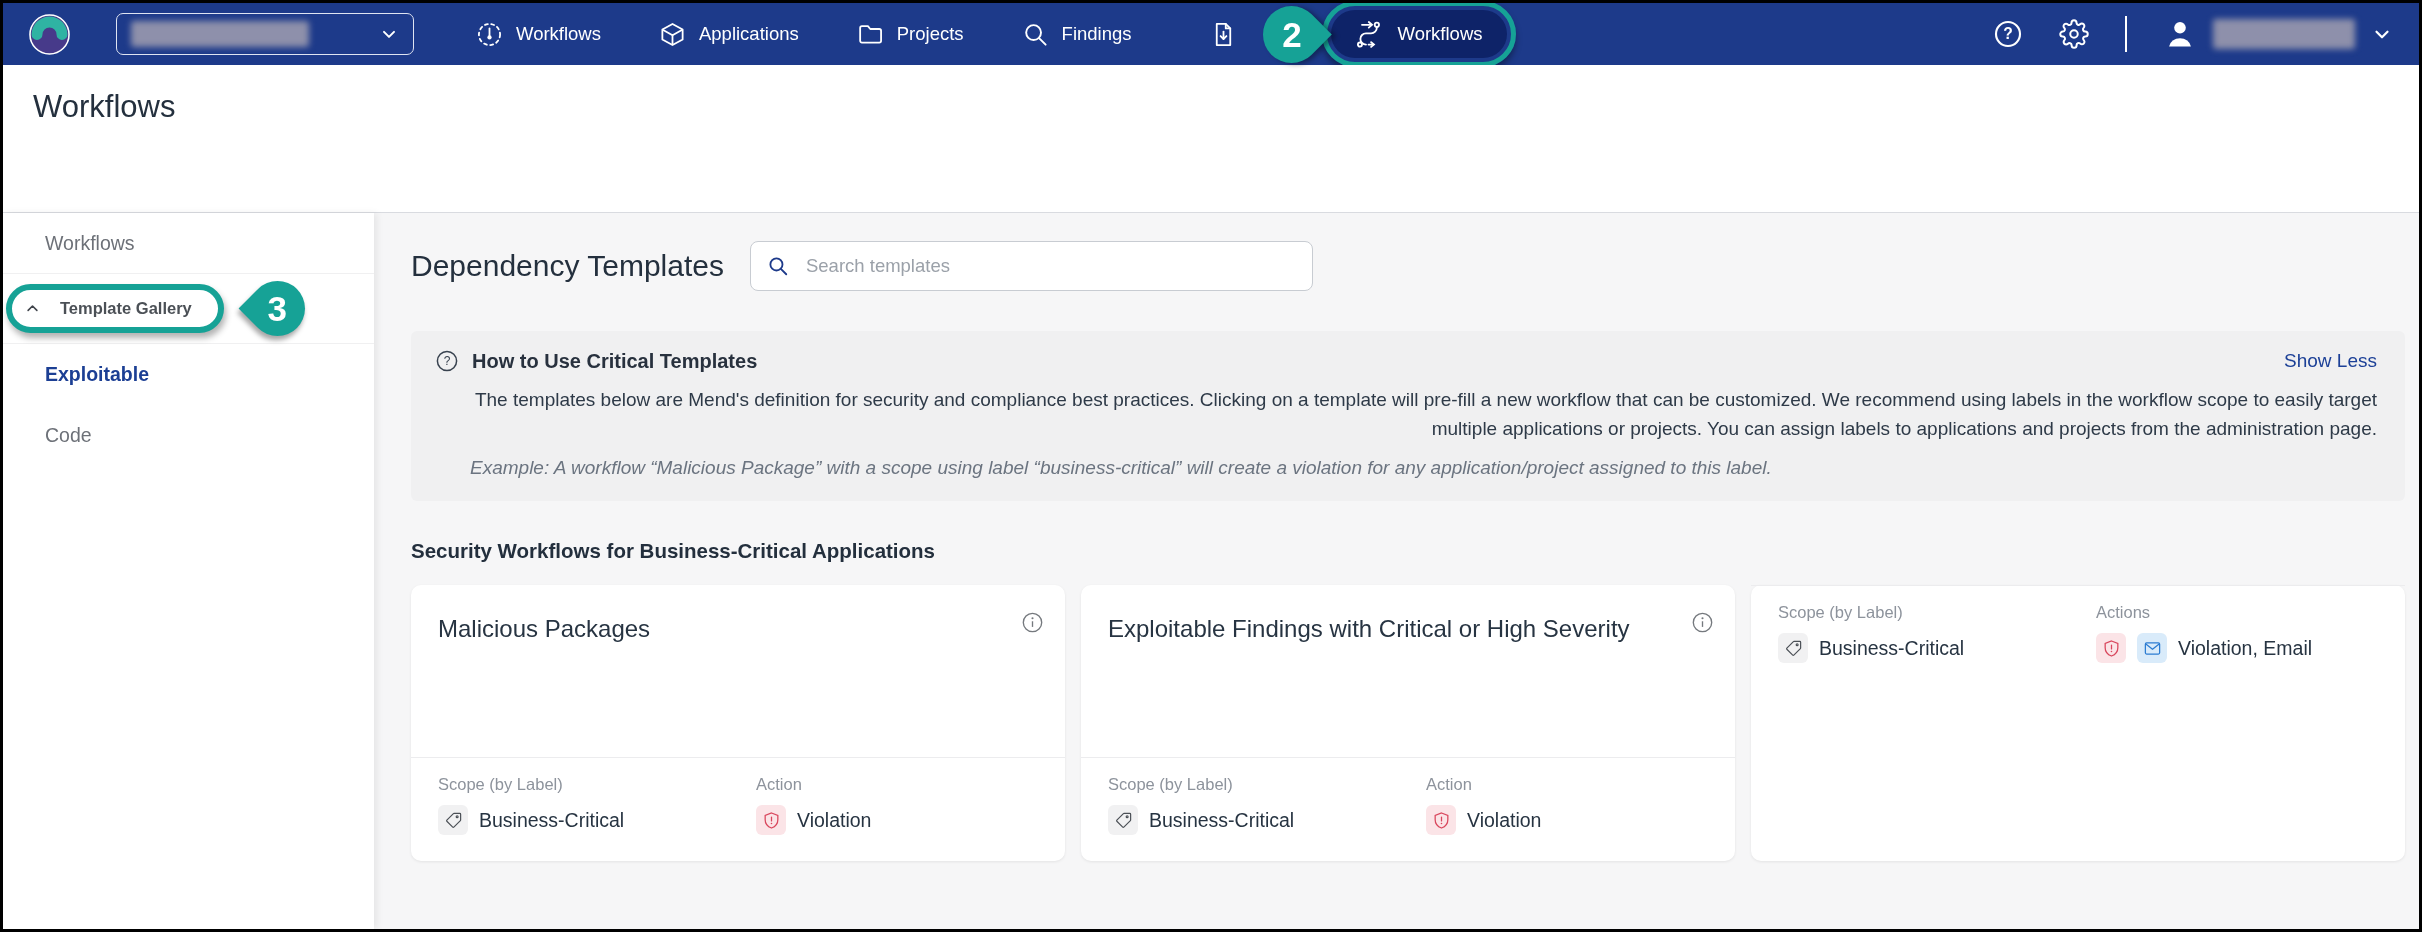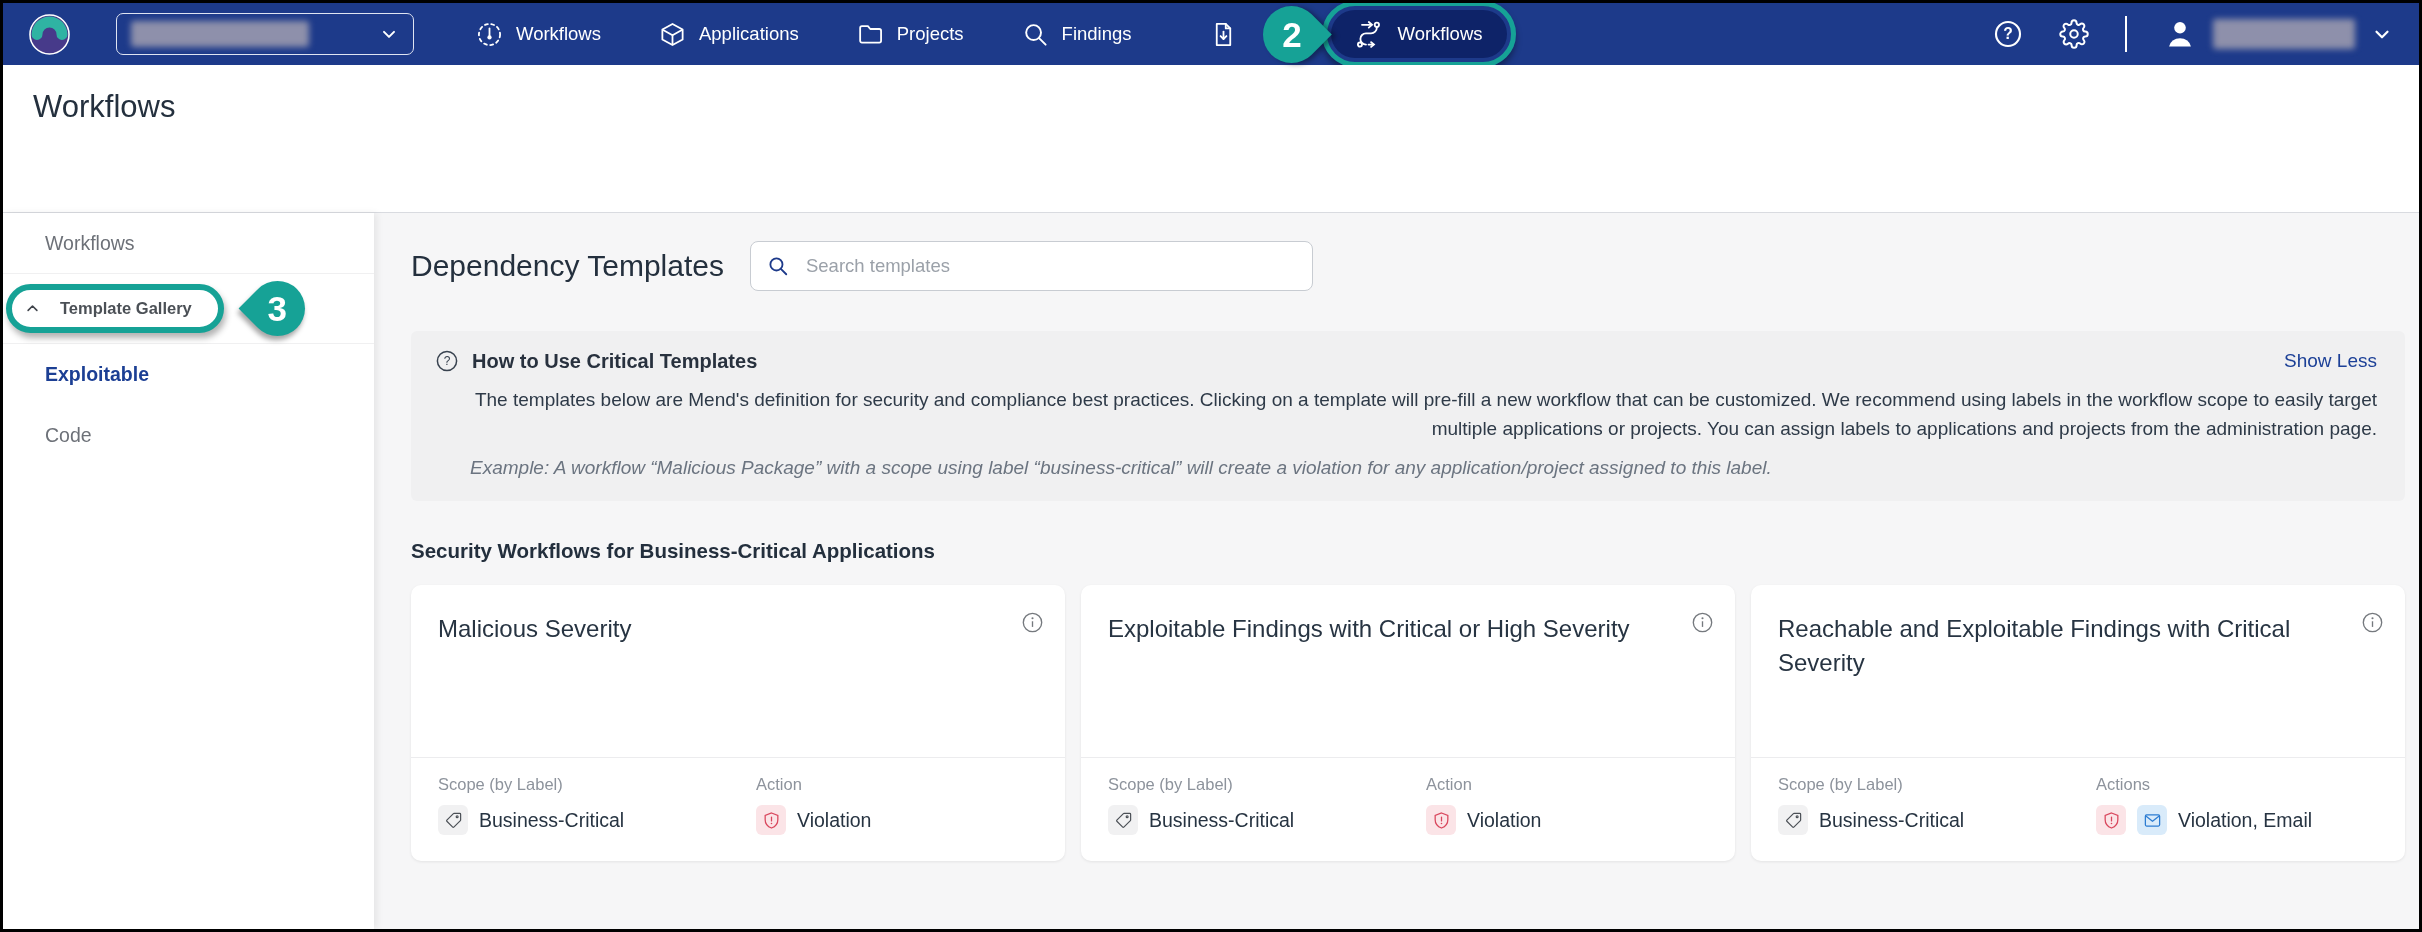--- a/index.html
+++ b/index.html
@@ -251,21 +251,21 @@
         <div class="hb-body">The templates below are Mend's definition for security and compliance best practices. Clicking on a template will pre-fill a new workflow that can be customized. We recommend using labels in the workflow scope to easily target multiple applications or projects. You can assign labels to applications and projects from the administration page.</div>
         <div class="hb-example">Example: A workflow “Malicious Package” with a scope using label “business-critical” will create a violation for any application/project assigned to this label.</div>
       </div>
 
       <div class="section-title">Security Workflows for Business-Critical Applications</div>
 
       <div class="cards">
 
         <div class="card">
           <div class="card-top">
-            <div class="card-title">Malicious Severity</div>
+            <div class="card-title">Malicious Packages</div>
             <svg class="info-icon" width="23" height="23" viewBox="0 0 24 24" fill="none" stroke="#75797e" stroke-width="1.4">
               <circle cx="12" cy="12" r="9.6"></circle>
                 <line x1="12" y1="10.7" x2="12" y2="16.6"></line>
                 <circle cx="12" cy="7.6" r="1.1" fill="#75797e" stroke="none"></circle>
             </svg>
           </div>
           <div class="card-foot">
             <div>
               <div class="fl">Scope (by Label)</div>
               <div class="fv">
@@ -326,28 +326,20 @@
                       <circle cx="12" cy="15.7" r="1" fill="#d9475d" stroke="none"></circle>
                     </svg>
                 </span>
                 <span>Violation</span>
               </div>
             </div>
           </div>
         </div>
 
         <div class="card">
-          <div class="card-top">
-            <div class="card-title">Reachable and Exploitable Findings with Critical Severity</div>
-            <svg class="info-icon" width="23" height="23" viewBox="0 0 24 24" fill="none" stroke="#75797e" stroke-width="1.4">
-              <circle cx="12" cy="12" r="9.6"></circle>
-                <line x1="12" y1="10.7" x2="12" y2="16.6"></line>
-                <circle cx="12" cy="7.6" r="1.1" fill="#75797e" stroke="none"></circle>
-            </svg>
-          </div>
           <div class="card-foot">
             <div>
               <div class="fl">Scope (by Label)</div>
               <div class="fv">
                 <span class="chip tag">
                   <svg width="19" height="19" viewBox="0 0 24 24" fill="none" stroke="#4b5056" stroke-width="1.5" stroke-linejoin="round">
                       <path d="M12.6 3 H20 a1 1 0 0 1 1 1 v7.4 a1 1 0 0 1-.3.7 l-8.3 8.3 a1 1 0 0 1-1.4 0 L3.6 13 a1 1 0 0 1 0-1.4 L11.9 3.3 a1 1 0 0 1 .7-.3 z"></path>
                       <circle cx="16.6" cy="7.2" r="1.2"></circle>
                     </svg>
                 </span>

